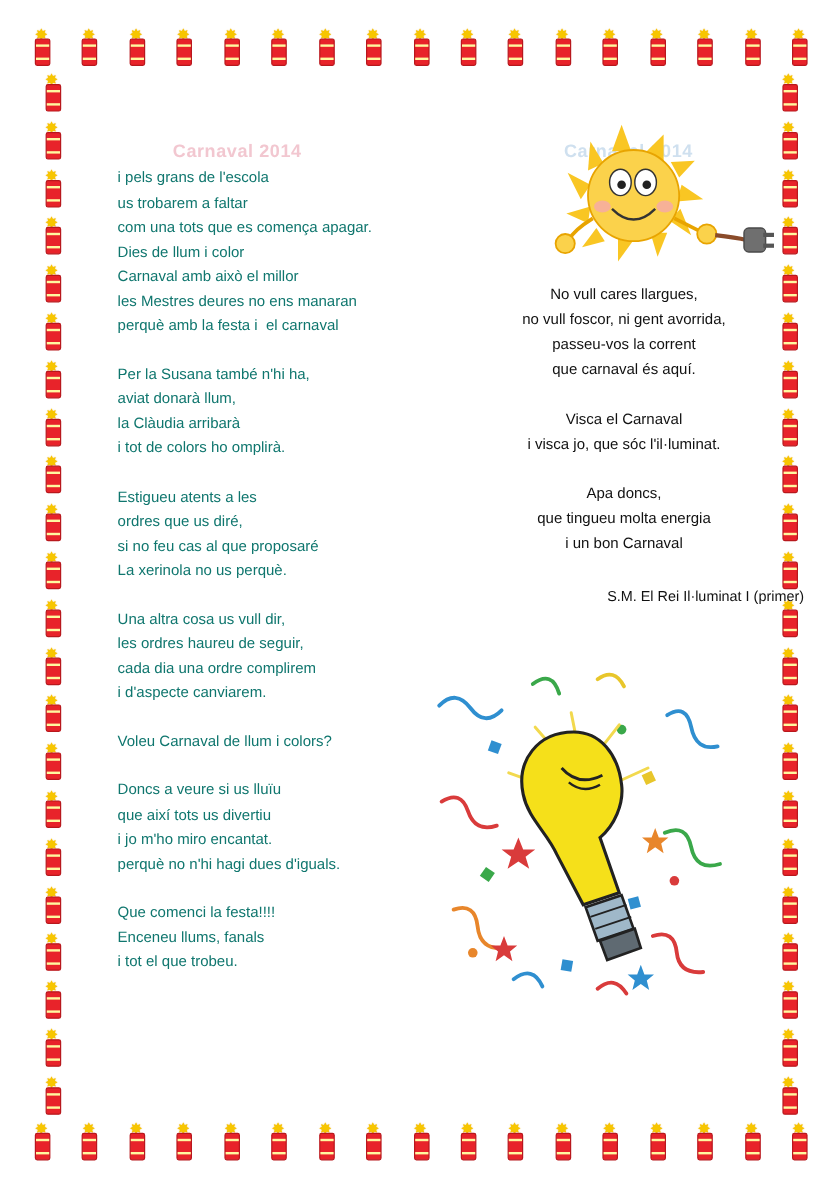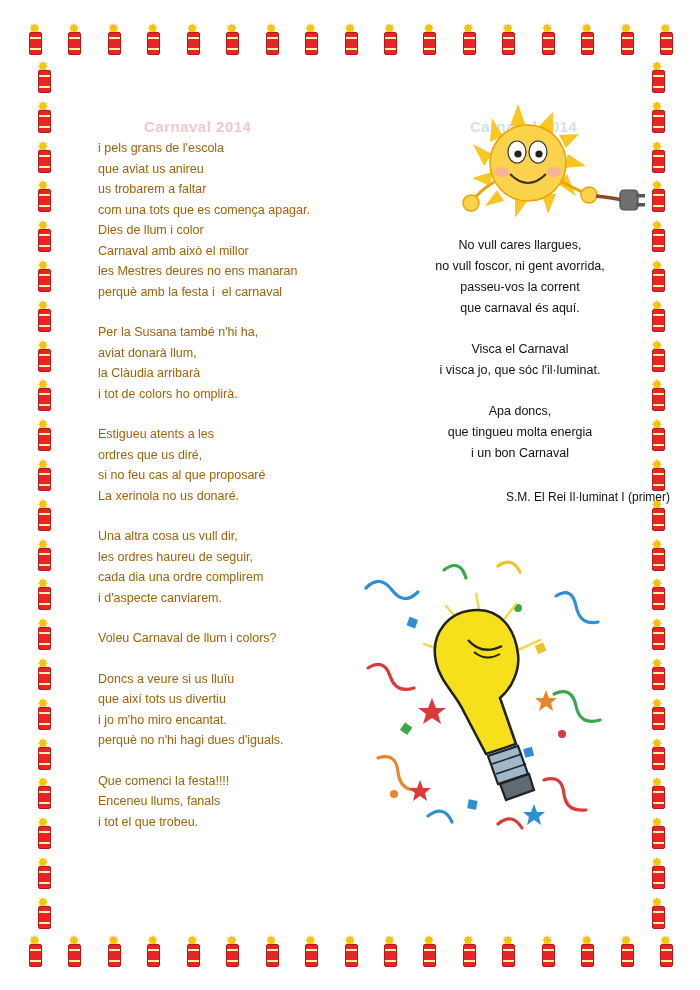--- a/index.html
+++ b/index.html
@@ -115,21 +115,21 @@
     white-space: nowrap;
   }
 
   
   .col-left {
     position: absolute;
     left: 28px;
     top: 68px;
     width: 250px;
     font-size: 12.5px;
-    color: #a16207;
+    color: #0f766e;
     line-height: 20.5px;
   }
   .stanza { margin-bottom: 20px; }
   .stanza p { margin: 0; white-space: pre; }
 
   
   .col-right {
     position: absolute;
     left: 300px;
     top: 30px;
@@ -494,39 +494,38 @@
     </div>
 
   <div class="content">
 
     <div class="ghost-title">Carnaval 2014</div>
     <div class="ghost-title-2">Carnaval 2014</div>
 
     <div class="col-left" id="left-col">
         <div class="stanza">
           <p>i pels grans de l'escola</p>
-          <p>que aviat us anireu</p>
           <p>us trobarem a faltar</p>
           <p>com una tots que es comença apagar.</p>
           <p>Dies de llum i color</p>
           <p>Carnaval amb això el millor</p>
           <p>les Mestres deures no ens manaran</p>
           <p>perquè amb la festa i  el carnaval</p>
         </div>
         <div class="stanza">
           <p>Per la Susana també n'hi ha,</p>
           <p>aviat donarà llum,</p>
           <p>la Clàudia arribarà</p>
           <p>i tot de colors ho omplirà.</p>
         </div>
         <div class="stanza">
           <p>Estigueu atents a les</p>
           <p>ordres que us diré,</p>
           <p>si no feu cas al que proposaré</p>
-          <p>La xerinola no us donaré.</p>
+          <p>La xerinola no us perquè.</p>
         </div>
         <div class="stanza">
           <p>Una altra cosa us vull dir,</p>
           <p>les ordres haureu de seguir,</p>
           <p>cada dia una ordre complirem</p>
           <p>i d'aspecte canviarem.</p>
         </div>
         <div class="stanza">
           <p>Voleu Carnaval de llum i colors?</p>
         </div>

